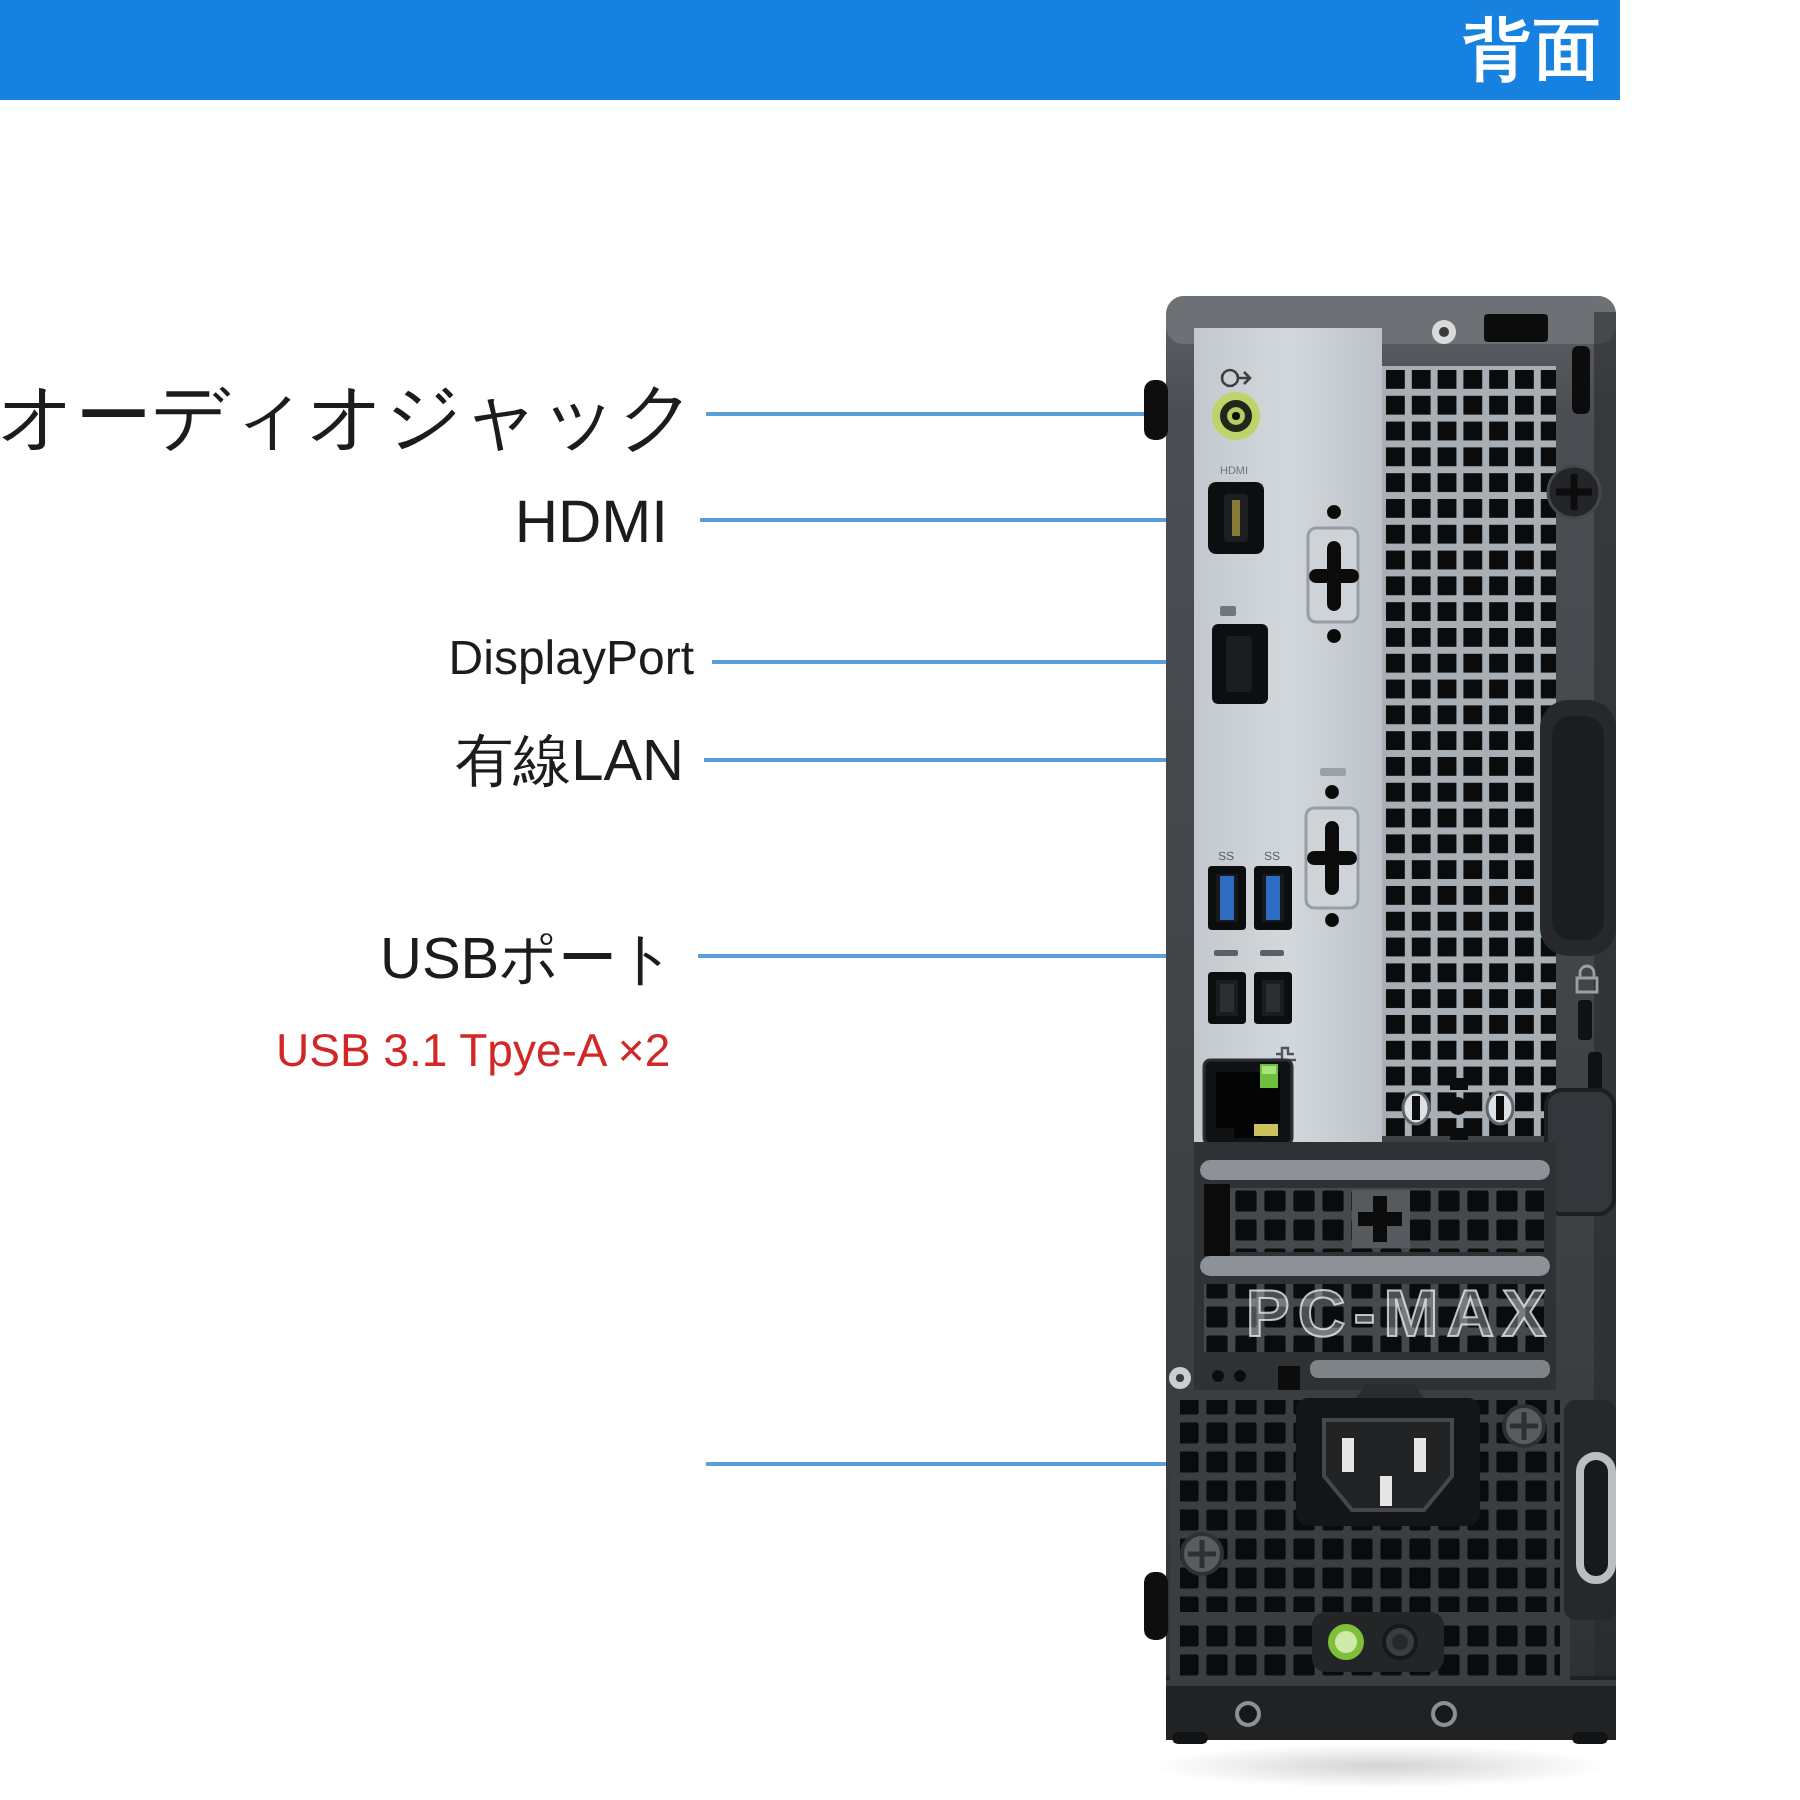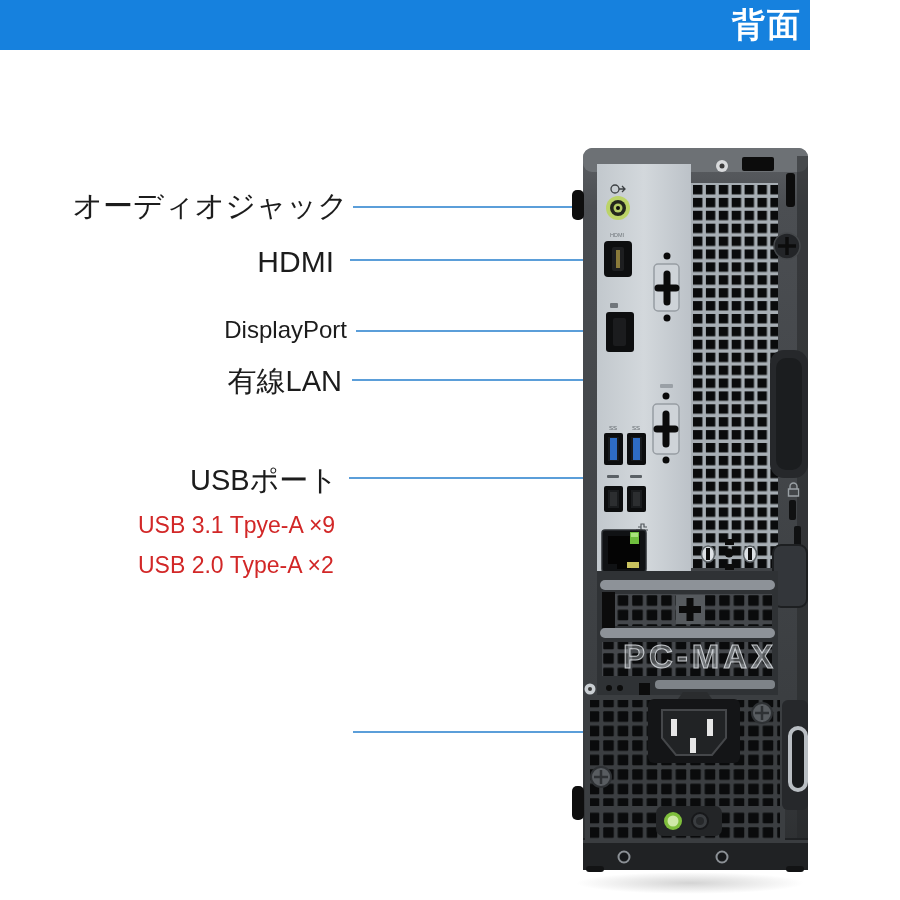--- a/index.html
+++ b/index.html
@@ -3,21 +3,21 @@
 <meta charset="utf-8">
 <style>
   html,body{margin:0;padding:0;background:#ffffff;}
   #stage{position:relative;width:900px;height:900px;background:#ffffff;overflow:hidden;
          font-family:"Liberation Sans","DejaVu Sans",sans-serif;}
   
   #topbar{position:absolute;left:0;top:0;width:810px;height:50px;background:#1681de;}
   #topbar .t{position:absolute;right:8px;top:0;line-height:50px;font-size:33px;font-weight:bold;color:#ffffff;letter-spacing:2px;}
   
   .lbl{position:absolute;color:#1c1c1c;white-space:nowrap;line-height:1.05;}
-  .lbl.jp{font-size:30px;}
+  .lbl.jp{font-size:38px;}
   .note{position:absolute;color:#d22727;font-size:23px;white-space:nowrap;line-height:1.05;}
   
   .ln{position:absolute;background:#5b9ed9;}
   .ln.h{height:2px;}
   .ln.v{width:2px;}
   
   #refl{position:absolute;left:575px;top:872px;width:230px;height:22px;
         background:radial-gradient(ellipse at center, rgba(110,110,110,0.30) 0%, rgba(110,110,110,0.0) 70%);}
   svg text{font-family:"Liberation Sans","DejaVu Sans",sans-serif;}
 </style>
@@ -28,22 +28,21 @@
 
   <div id="topbar">
     <span class="t">背面</span>
   </div>
 
   <div class="lbl jp" style="right:552px;top:190px;">オーディオジャック</div>
   <div class="lbl" style="right:566px;top:246px;font-size:30px;">HDMI</div>
   <div class="lbl" style="right:553px;top:317px;font-size:24px;">DisplayPort</div>
   <div class="lbl jp" style="right:558px;top:366px;font-size:29px;">有線LAN</div>
   <div class="lbl jp" style="right:562px;top:465px;font-size:29px;">USBポート</div>
-  <div class="note" style="left:138px;top:513px;">USB 3.1 Tpye-A ×9</div>
-  <div class="note" style="left:138px;top:553px;">USB 2.0 Type-A ×2</div>
+  <div class="note" style="left:138px;top:513px;">USB 3.1 Tpye-A ×2</div>
 
   <div class="ln h" style="left:353px;top:206px;width:250px;"></div>
   <div class="ln h" style="left:350px;top:259px;width:251px;"></div>
   <div class="ln h" style="left:356px;top:330px;width:251px;"></div>
   <div class="ln h" style="left:352px;top:379px;width:273px;"></div>
   <div class="ln v" style="left:623px;top:379px;height:147px;"></div>
   <div class="ln h" style="left:349px;top:477px;width:258px;"></div>
   <div class="ln v" style="left:605px;top:430px;height:84px;"></div>
   <div class="ln h" style="left:353px;top:731px;width:299px;"></div>
 

